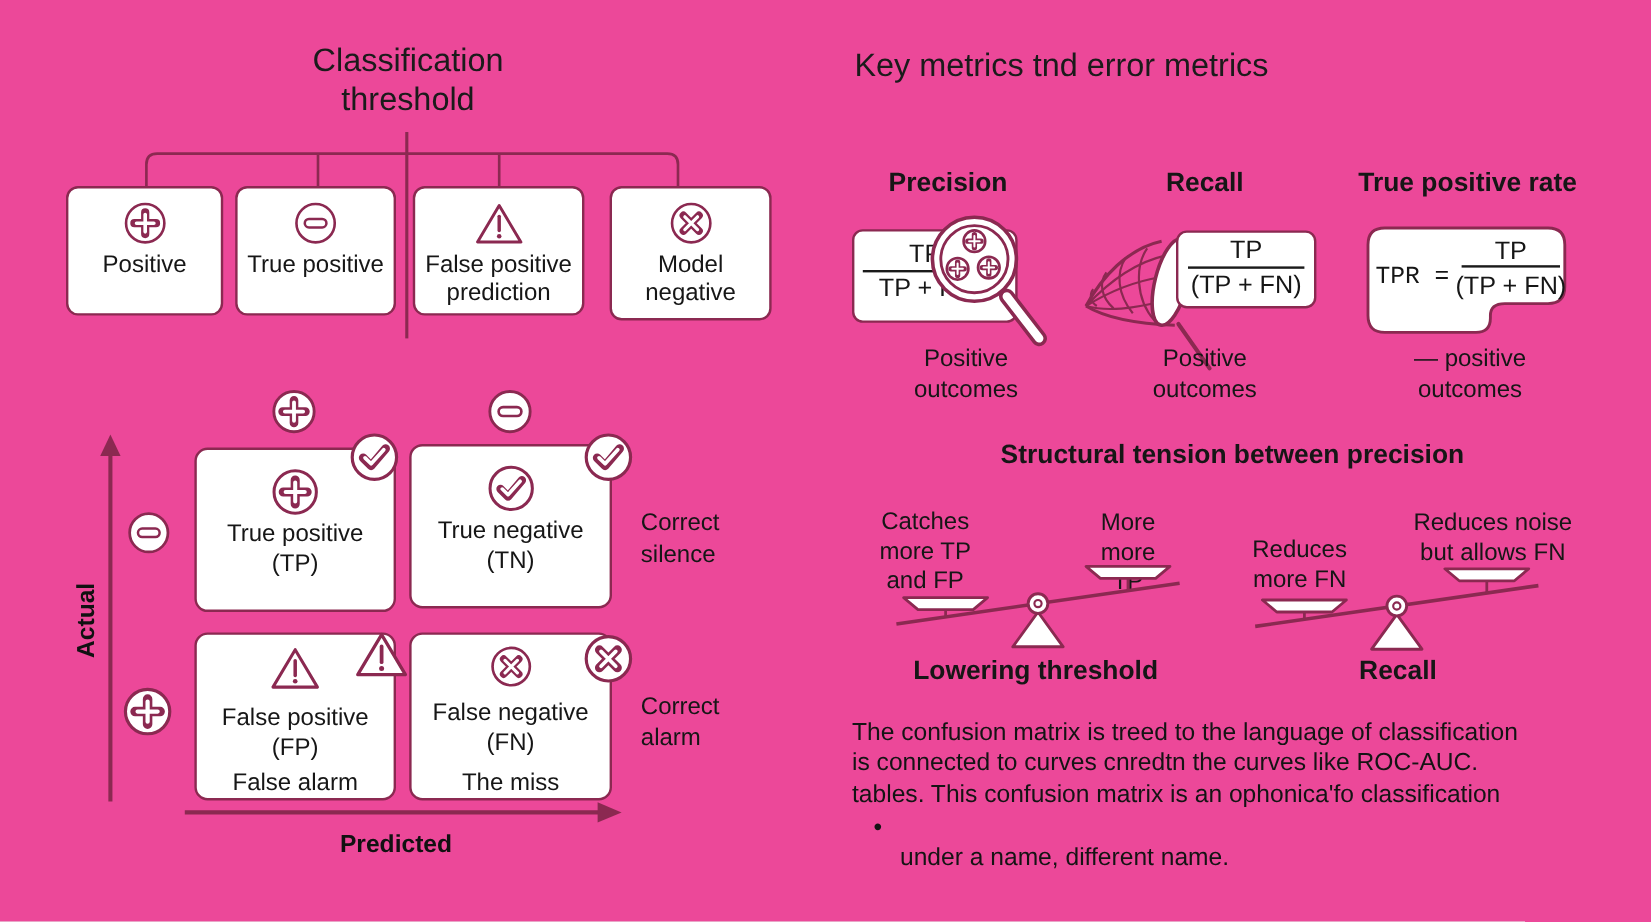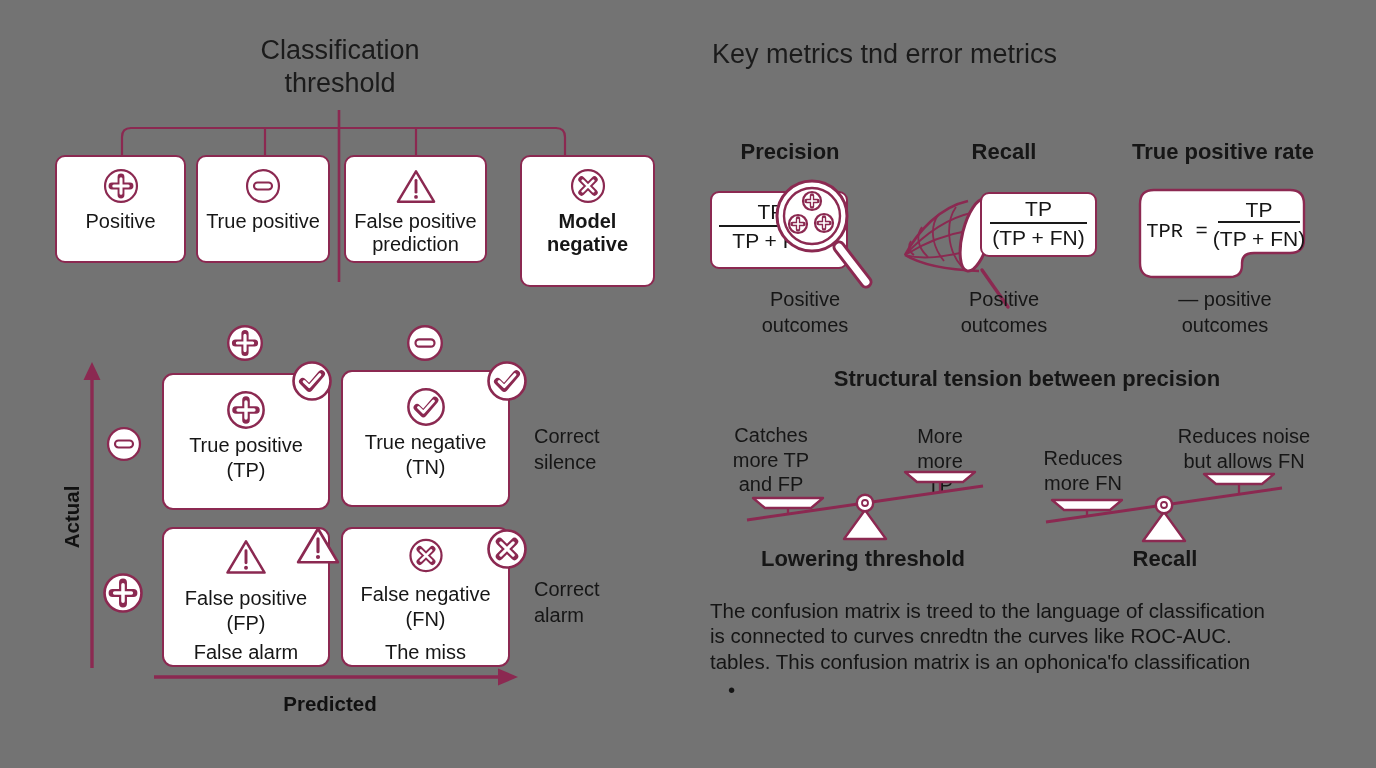--- a/index.html
+++ b/index.html
@@ -1,16 +1,16 @@
 <!DOCTYPE html>
 <html><head>
 <meta charset="utf-8">
 <style>
   html,body{margin:0;padding:0;background:#e8e8e8;}
-  .stage{position:relative;width:1376px;height:768px;background:#737373;overflow:hidden;
+  .stage{position:relative;width:1376px;height:768px;background:#ec4899;overflow:hidden;
          font-family:"Liberation Sans",sans-serif;color:#161616;}
   .abs{position:absolute;}
   .center{text-align:center;}
   .b{font-weight:bold;}
   .h1{font-size:27px;line-height:33px;color:#1b1b1b;}
   .hdr{font-size:22px;font-weight:bold;}
   .cls-box{position:absolute;border:2.2px solid #8B2951;border-radius:10px;background:#fff;
            display:flex;flex-direction:column;align-items:center;padding:10px 4px 0 4px;box-sizing:border-box;}
   .cls-box .bx-label{font-size:20px;line-height:23px;text-align:center;margin-top:5px;}
   .q{position:absolute;border:2.6px solid #8B2951;border-radius:11px;background:#fff;
@@ -60,21 +60,21 @@
 
   <div class="cls-box" style="left:344px;top:155px;width:143px;height:108px;">
     <svg width="42" height="38" viewBox="0 0 44 40">
       <path d="M22 4.5 L41 36.5 H3 Z" fill="#fff" stroke="#8B2951" stroke-width="2.6" stroke-linejoin="round"></path>
       <path d="M22 14 V26.5" stroke="#8B2951" stroke-width="3" stroke-linecap="round"></path>
       <circle cx="22" cy="31.5" r="2" fill="#8B2951"></circle>
     </svg>
     <div class="bx-label">False positive prediction</div>
   </div>
 
-  <div class="cls-box" style="left:520px;top:155px;width:135px;height:132px;font-weight:bold;">
+  <div class="cls-box" style="left:508px;top:155px;width:135px;height:112px;">
     <svg width="38" height="38" viewBox="0 0 40 40">
       <circle cx="20" cy="20" r="16.8" fill="#fff" stroke="#8B2951" stroke-width="2.3"></circle>
       <path d="M13.2 13.2 L26.8 26.8 M26.8 13.2 L13.2 26.8" stroke="#8B2951" stroke-width="6.8" stroke-linecap="round" fill="none"></path>
       <path d="M14.4 14.4 L25.6 25.6 M25.6 14.4 L14.4 25.6" stroke="#fff" stroke-width="2.8" stroke-linecap="round" fill="none"></path>
     </svg>
     <div class="bx-label">Model negative</div>
   </div>
 
   <svg class="abs" style="left:78px;top:360px;" width="28" height="315" viewBox="0 0 28 315">
     <line x1="14" y1="308" x2="14" y2="16" stroke="#8B2951" stroke-width="3.4"></line>
@@ -299,16 +299,17 @@
 
   <div class="abs notes" style="left:710px;top:598px;width:610px;">
     <div>The confusion matrix is treed to the language of classification</div>
     <div>is connected to curves cnredtn the curves like ROC-AUC.</div>
     <div>tables. This confusion matrix is an ophonica'fo  classification</div>
   </div>
   <div class="abs notes" style="left:728px;top:677px;width:590px;display:flex;">
     <span style="width:22px;flex:none;">•</span>
     <span>
       <br>
+      <span>under a name, different name.</span>
     </span>
   </div>
 
 </div>
 
 </body></html>

